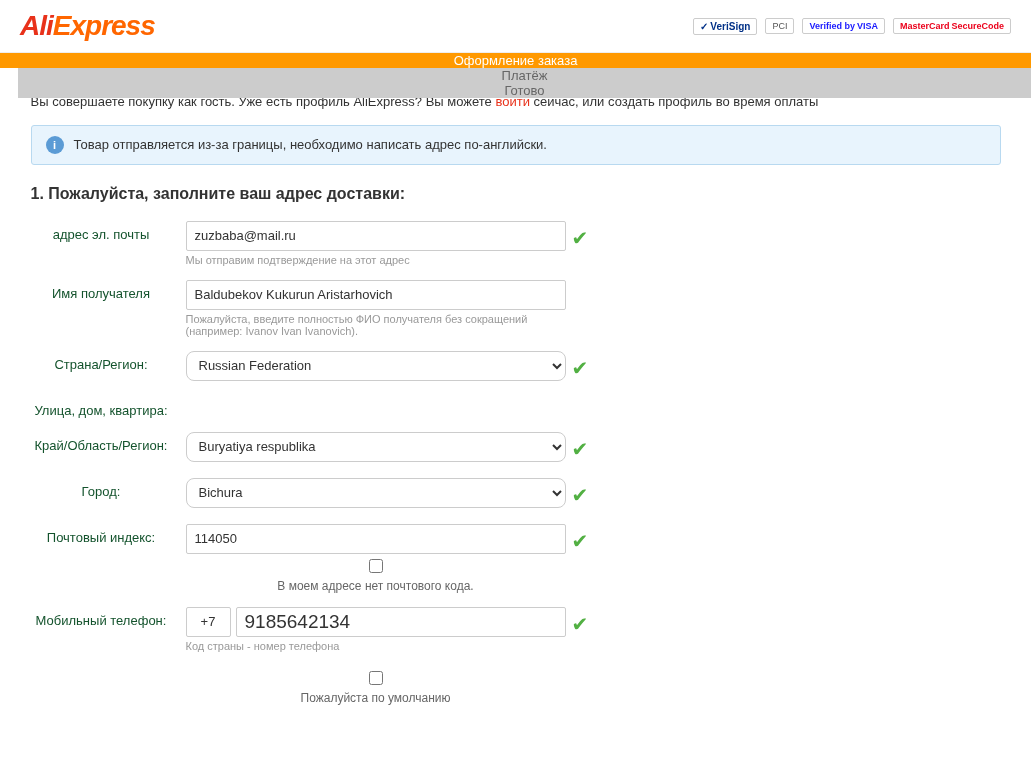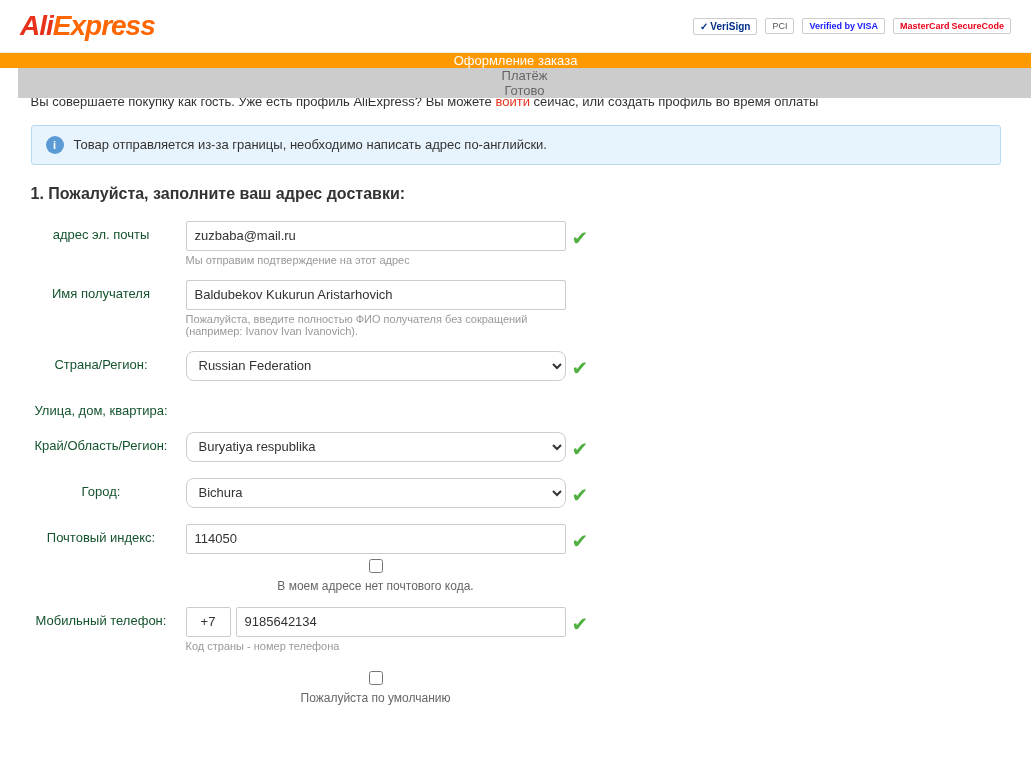--- a/index.html
+++ b/index.html
@@ -191,21 +191,21 @@
       color: #333;
       outline: none;
       text-align: center;
     }
     .phone-number {
       flex: 1;
       height: 30px;
       border: 1px solid #ccc;
       border-radius: 2px;
       padding: 0 8px;
-      font-size: 13px;
+      font-size: 19px;
       color: #333;
       outline: none;
     }
     .checkbox-row {
       display: flex;
       align-items: center;
       gap: 6px;
       margin-top: 5px;
       font-size: 12px;
       color: #666;

